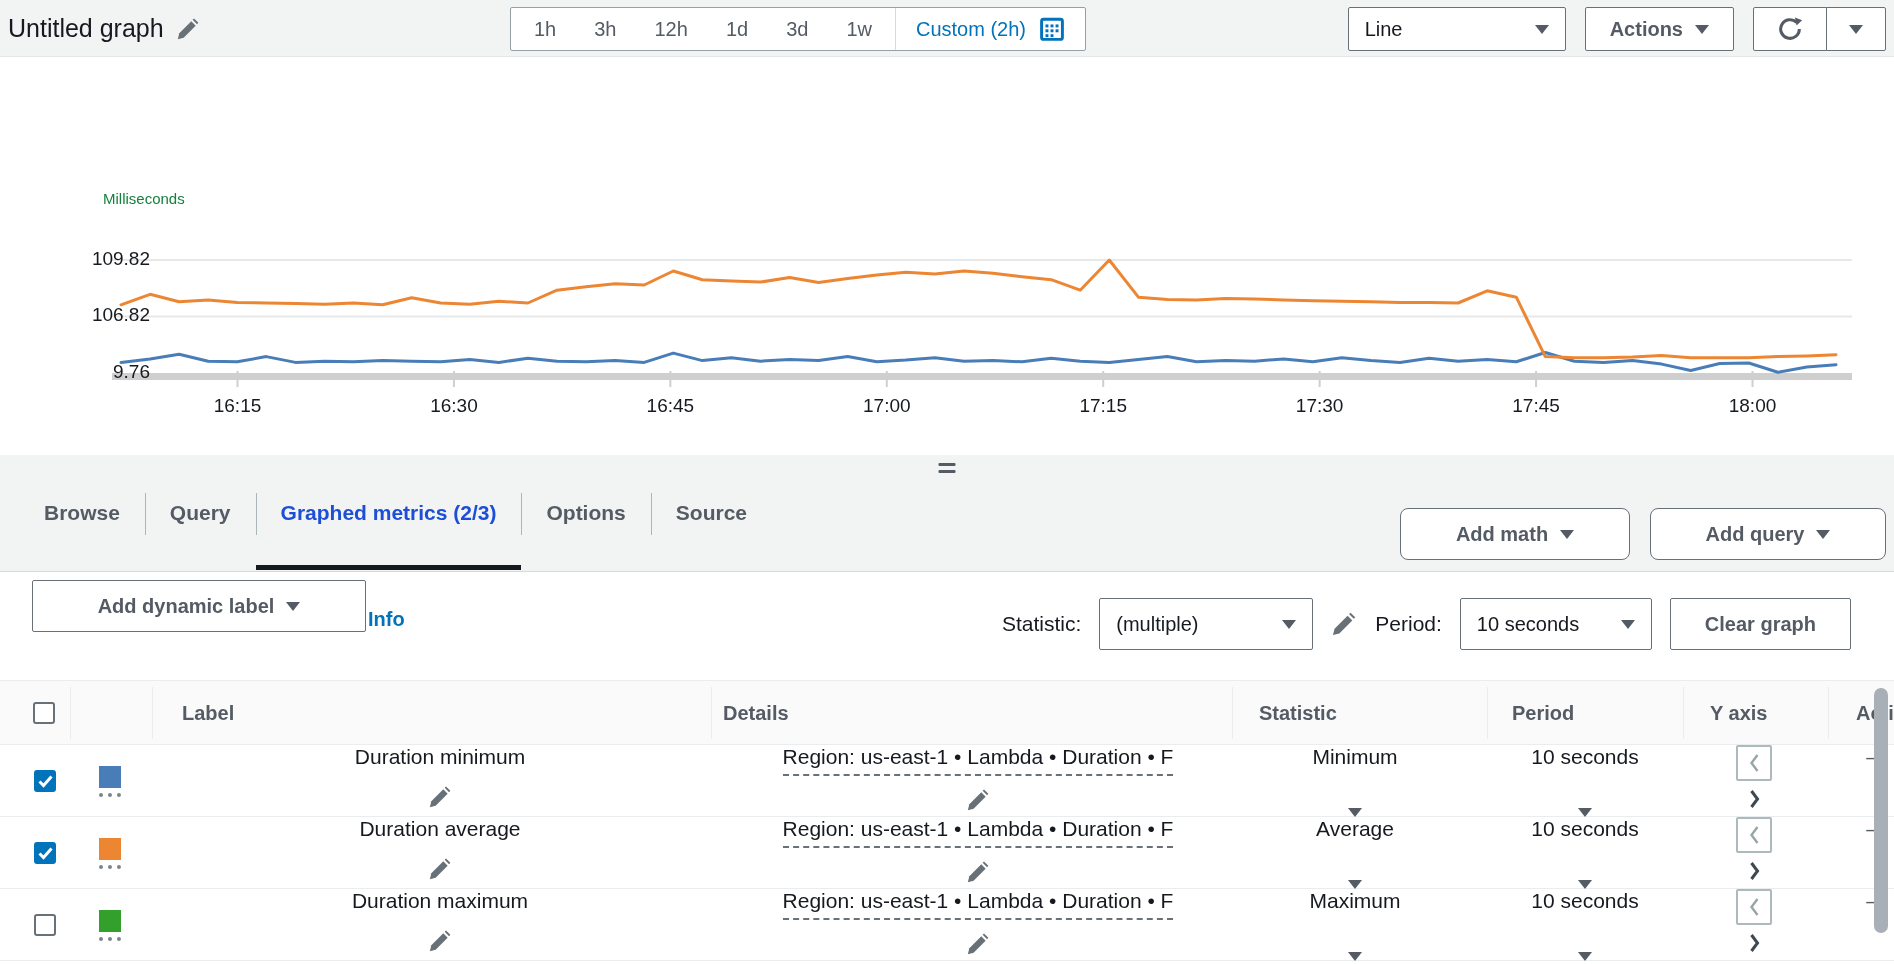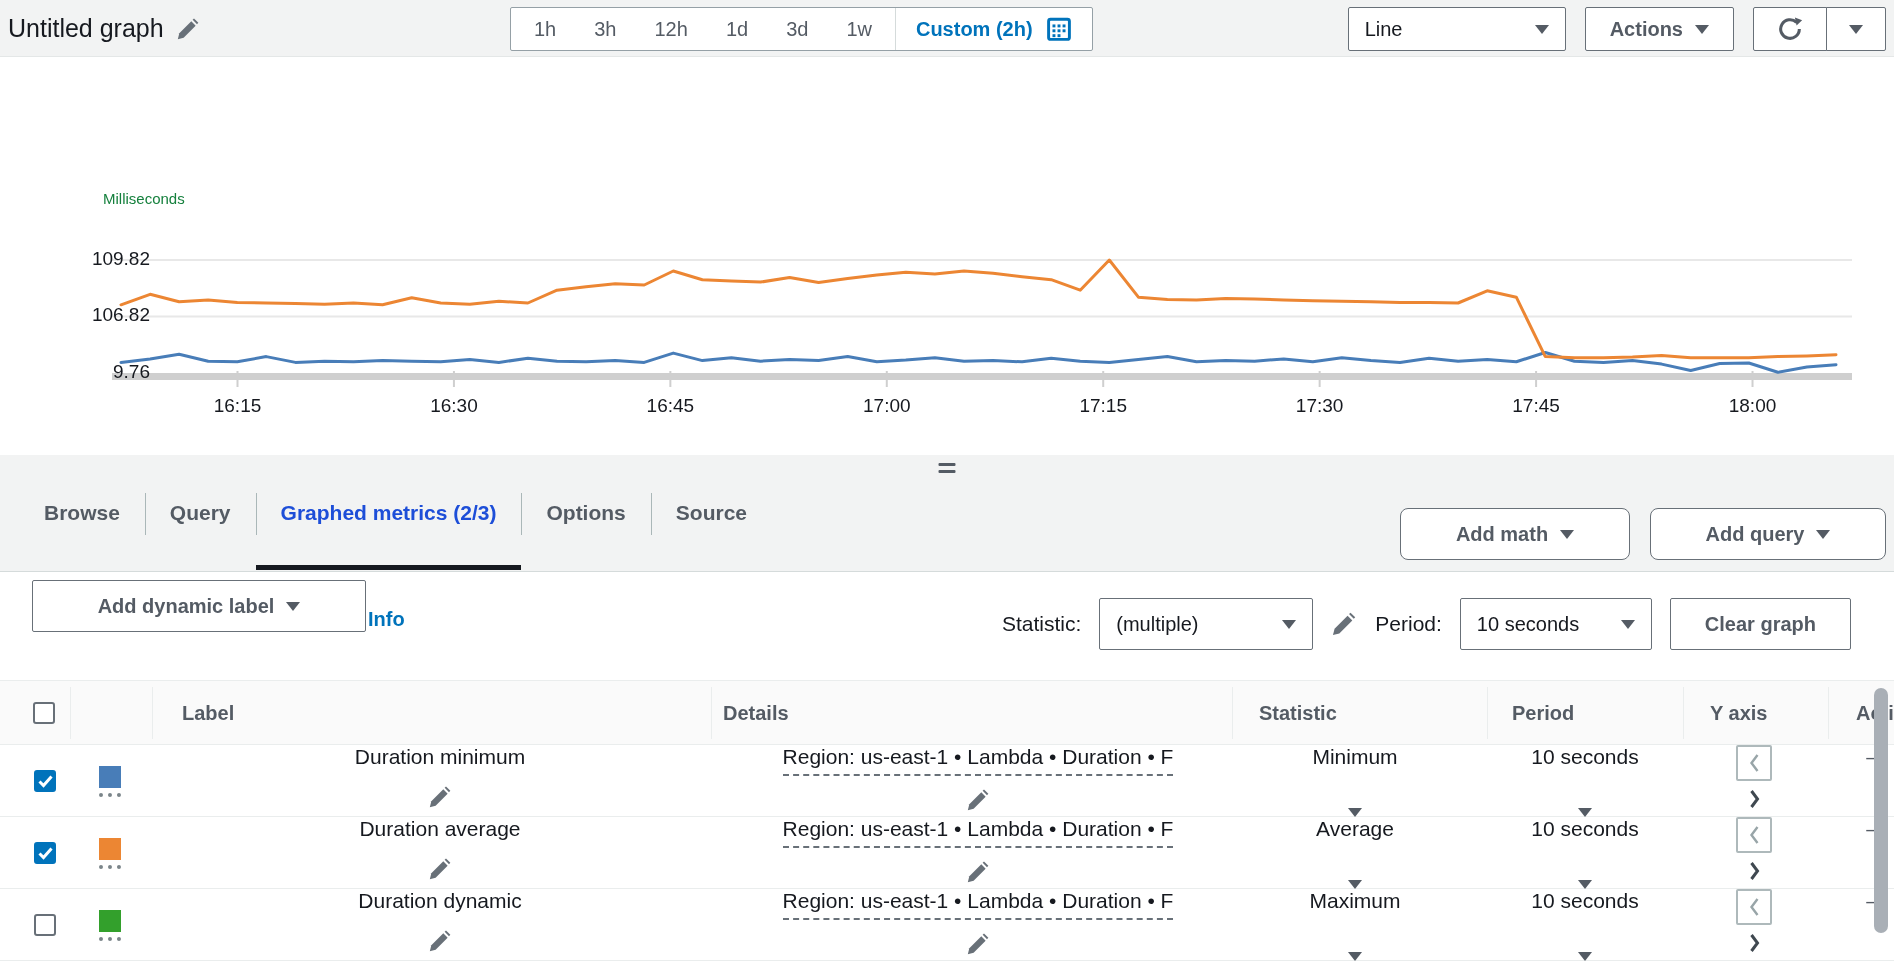--- a/index.html
+++ b/index.html
@@ -12,21 +12,21 @@
           border-bottom:1px solid #e4e7e7;}
   .title-wrap{position:absolute;left:8px;top:0;height:57px;display:flex;align-items:center;gap:12px;}
   .page-title{font-size:25px;font-weight:400;color:#16191f;margin:0;}
   .icon-btn{display:flex;align-items:center;cursor:pointer;background:none;border:none;padding:0;}
 
   .time-control{position:absolute;left:510px;top:7px;height:44px;background:#fff;
                 border:1px solid #95a0a6;border-radius:2px;display:flex;align-items:center;padding:0 4px;}
   .time-btn{padding:0 19px;font-size:20px;color:#545b64;background:none;border:none;height:100%;
             cursor:pointer;font-family:inherit;}
   .tc-divider{width:1px;align-self:stretch;background:#d5dbdb;margin:0 4px;}
-  .custom-btn{display:flex;align-items:center;gap:13px;padding:0 16px;font-size:20px;font-weight:700;
+  .custom-btn{display:flex;align-items:center;gap:13px;padding:0 16px;font-size:20px;font-weight:400;
               color:#0073bb;background:none;border:none;height:100%;cursor:pointer;font-family:inherit;}
 
   .top-actions{position:absolute;right:8px;top:7px;height:44px;display:flex;gap:19px;}
   .select-box{width:218px;border:1px solid #687078;border-radius:2px;background:#fff;display:flex;
               align-items:center;padding:0 16px;font-size:20px;color:#16191f;cursor:pointer;}
   .select-box .caret{margin-left:auto;}
   .btn{border:1px solid #687078;border-radius:2px;background:#fff;font-size:20px;font-weight:700;
        color:#545b64;display:flex;align-items:center;justify-content:center;gap:12px;padding:0 24px;
        cursor:pointer;font-family:inherit;}
   .split{display:flex;}
@@ -384,21 +384,21 @@
     <div class="cell c-check">
           <span class="cb"></span>
         </div>
     <div class="cell c-color">
           <span class="swatch-wrap">
             <span class="swatch" style="background:#33a02c"></span>
             <span class="dots"></span>
           </span>
         </div>
     <div class="cell c-label">
-          <span>Duration dynamic</span>
+          <span>Duration maximum</span>
           <button class="icon-btn">
             <svg width="24" height="24" viewBox="0 0 16 16" fill="#687078">
               <path d="M2.2 10.9l8-8 2.9 2.9-8 8-3.9 1z"></path>
               <path d="M11.1 1.9l.9-.9 2.9 2.9-.9.9z"></path>
             </svg>
           </button>
         </div>
     <div class="cell c-details">
           <span class="details-text">Region: us-east-1 • Lambda • Duration • F</span>
           <button class="icon-btn">

